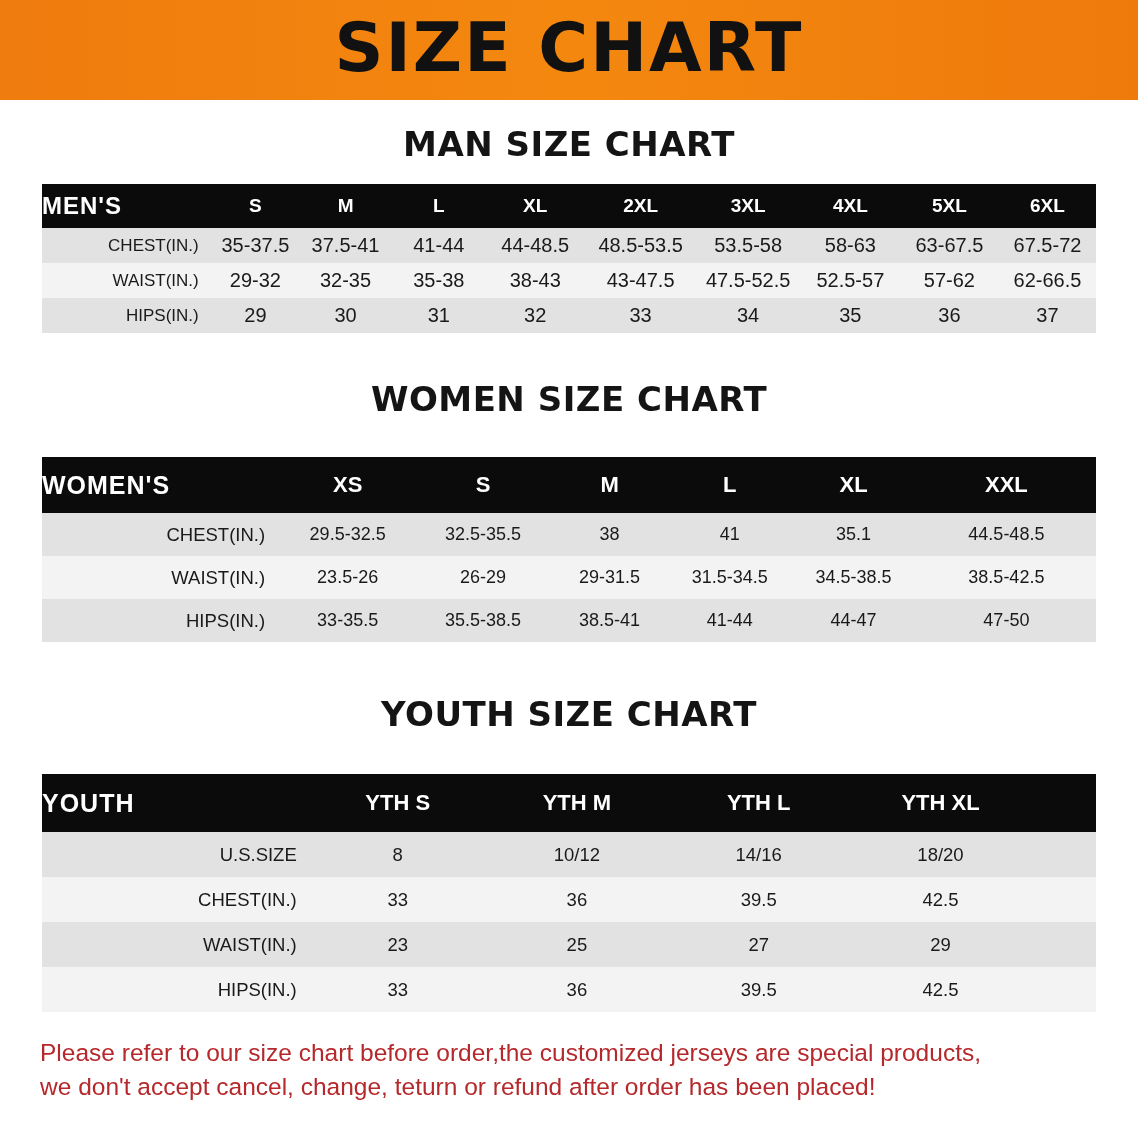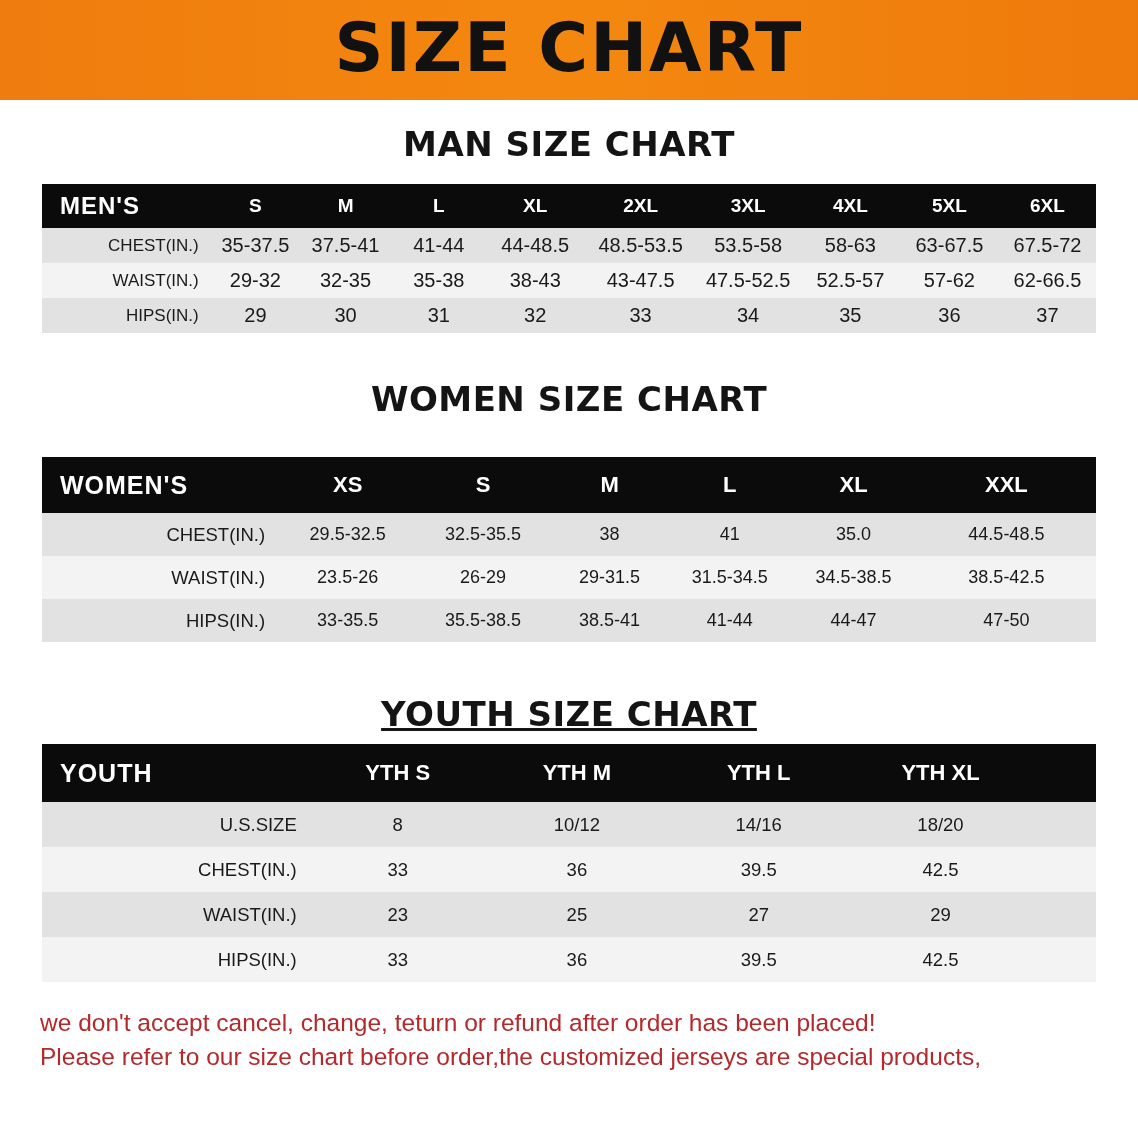--- a/index.html
+++ b/index.html
@@ -43,21 +43,21 @@
   .section-title {
     text-align: center;
     font-family: "DejaVu Sans", sans-serif;
     font-weight: bold;
     font-size: 34px;
     color: #141414;
     letter-spacing: 0.5px;
   }
   .section-title.man   { margin-top: 24px; margin-bottom: 20px; }
   .section-title.women { margin-top: 46px; margin-bottom: 38px; }
-  .section-title.youth { margin-top: 52px; margin-bottom: 10px; text-decoration: underline; }
+  .section-title.youth { margin-top: 52px; margin-bottom: 40px; }
 
   
   .table-wrap {
     margin: 0 42px;
   }
   table.size-table {
     width: 100%;
     border-collapse: collapse;
     table-layout: fixed;
   }
@@ -71,21 +71,20 @@
   
   table.size-table thead tr {
     background: #0b0b0b;
   }
   table.size-table thead th {
     color: #ffffff;
     font-weight: bold;
   }
   table.size-table thead th.row-label {
     text-align: left;
-    padding-left: 18px;
     letter-spacing: 1px;
   }
   table.size-table tbody td.row-label {
     text-align: right;
     padding-right: 14px;
     color: #1a1a1a;
   }
   
   table.size-table tbody tr:nth-child(odd)  { background: #e2e2e2; }
   table.size-table tbody tr:nth-child(even) { background: #f3f3f3; }
@@ -227,21 +226,21 @@
           <th>XXL</th>
         </tr>
       </thead>
       <tbody>
         <tr>
           <td class="row-label">CHEST(IN.)</td>
           <td>29.5-32.5</td>
           <td>32.5-35.5</td>
           <td>38</td>
           <td>41</td>
-          <td>35.0</td>
+          <td>35.1</td>
           <td>44.5-48.5</td>
         </tr>
         <tr>
           <td class="row-label">WAIST(IN.)</td>
           <td>23.5-26</td>
           <td>26-29</td>
           <td>29-31.5</td>
           <td>31.5-34.5</td>
           <td>34.5-38.5</td>
           <td>38.5-42.5</td>
@@ -311,17 +310,17 @@
           <td>36</td>
           <td>39.5</td>
           <td>42.5</td>
           <td></td>
         </tr>
       </tbody>
     </table>
   </div>
 
   <div class="note">
+    <span class="line">Please refer to our size chart before order,the customized jerseys are special products,</span>
     <span class="line">we don't accept cancel, change, teturn or refund after order has been placed!</span>
-    <span class="line">Please refer to our size chart before order,the customized jerseys are special products,</span>
   </div>
 
 </div>
 
 </body></html>

